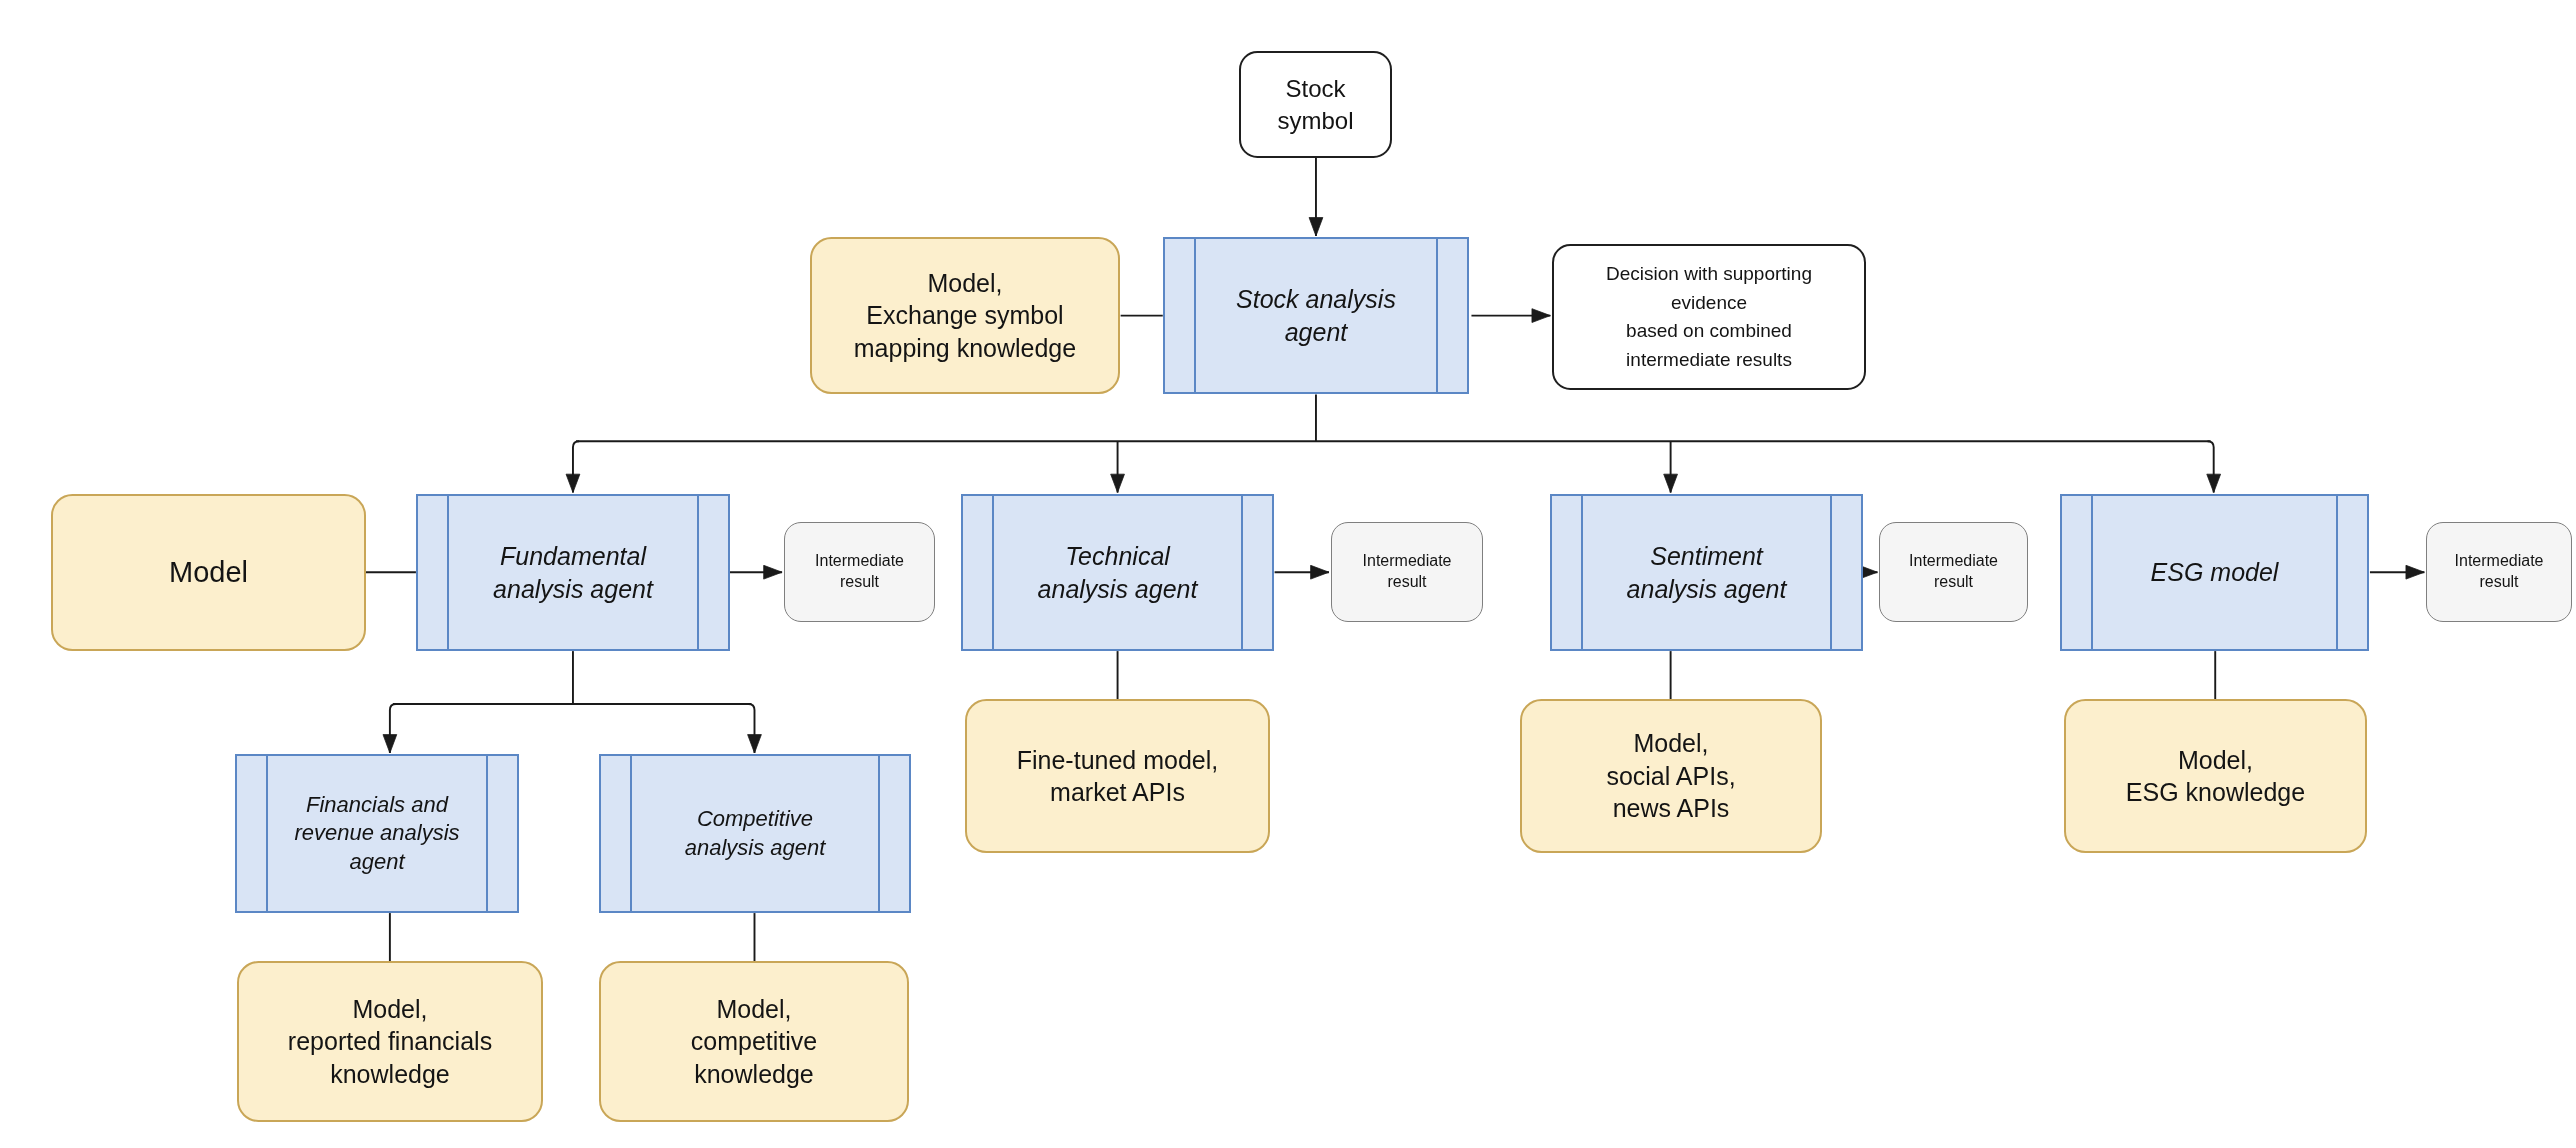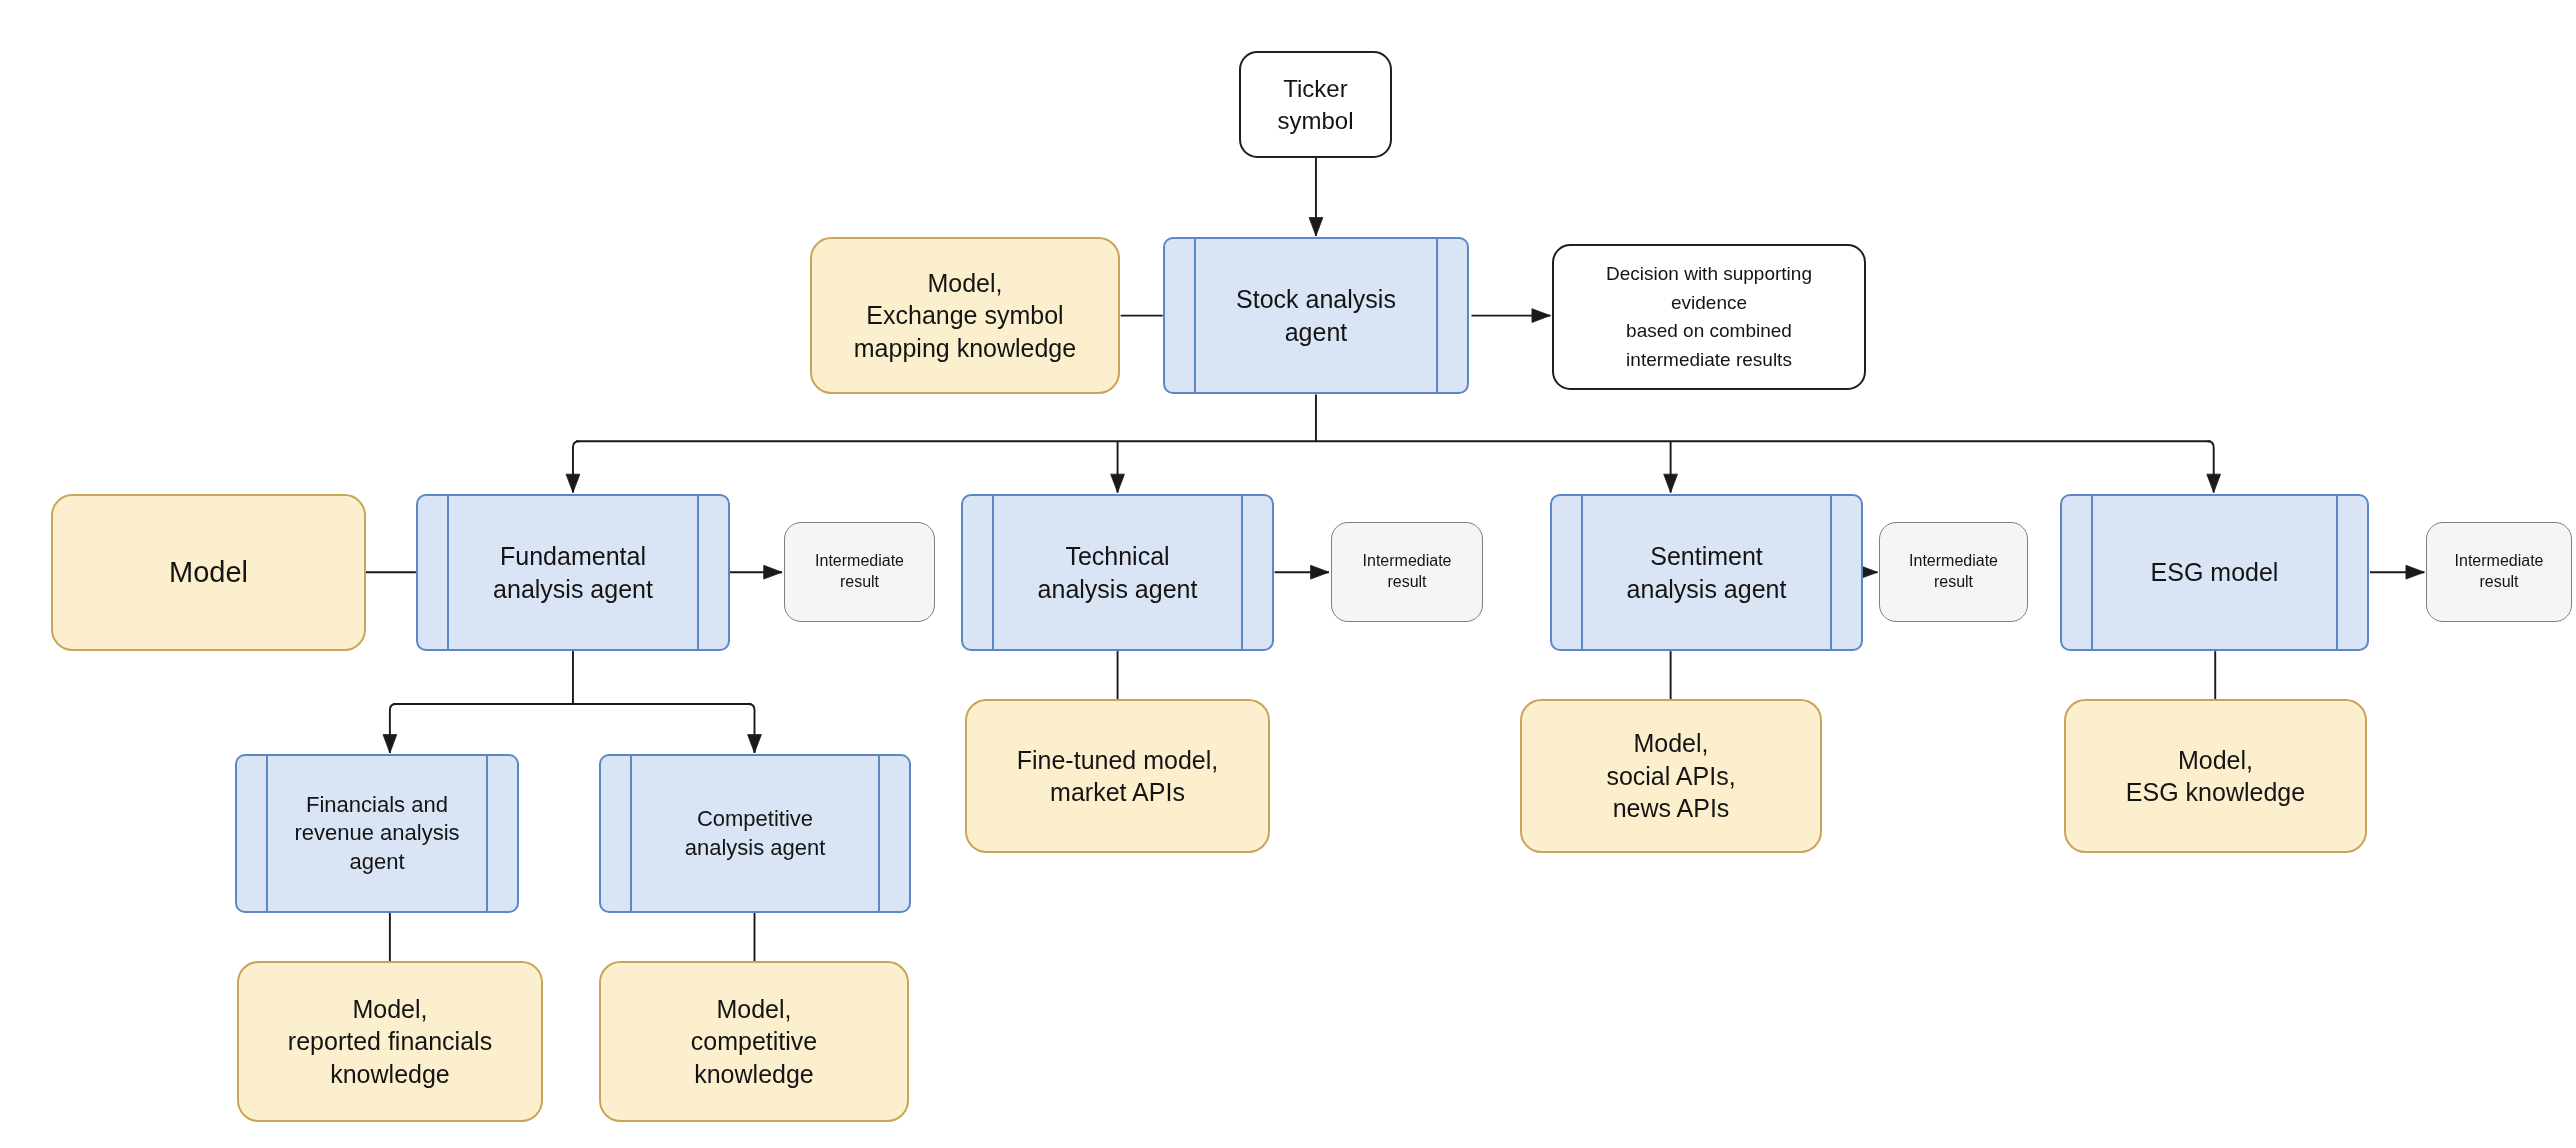--- a/index.html
+++ b/index.html
@@ -18,21 +18,22 @@
     text-align:center;
     white-space:pre-line;
     line-height:1.3;
     box-sizing:border-box;
     z-index:2;
   }
   
   .proc{
     background:#d9e4f5;
     border:2.3px solid #5b87c5;
-    border-radius:10px;
+    border-radius:0;
+    font-style:italic;
   }
   .proc::before,.proc::after{
     content:"";
     position:absolute;top:0;bottom:0;width:1.9px;
     background:#5b87c5;
   }
   .proc::before{left:29px;}
   .proc::after{right:29px;}
   
   .kb{
@@ -92,21 +93,21 @@
       <path d="M748 850 V919"></path>
       <path d="M513 919 H981"></path>
       <path d="M517 919 Q509 919 509 927 L509 983" marker-end="url(#arrow)"></path>
       <path d="M977 919 Q985 919 985 927 L985 983" marker-end="url(#arrow)"></path>
 
       <path d="M509 1192 V1255"></path>
       <path d="M985 1192 V1255"></path>
     </g>
   </svg>
 
-  <div class="node io" style="left:1239px;top:51px;width:153px;height:107px;font-size:24px;">Ticker
+  <div class="node io" style="left:1239px;top:51px;width:153px;height:107px;font-size:24px;">Stock
 symbol</div>
 
   <div class="node kb" style="left:810px;top:237px;width:310px;height:157px;font-size:25px;">Model,
 Exchange symbol
 mapping knowledge</div>
   <div class="node proc" style="left:1163px;top:237px;width:306px;height:157px;font-size:25px;">Stock analysis
 agent</div>
   <div class="node io" style="left:1552px;top:244px;width:314px;height:146px;font-size:19px;line-height:1.5;text-align:center;">Decision with supporting
 evidence
 based on combined

